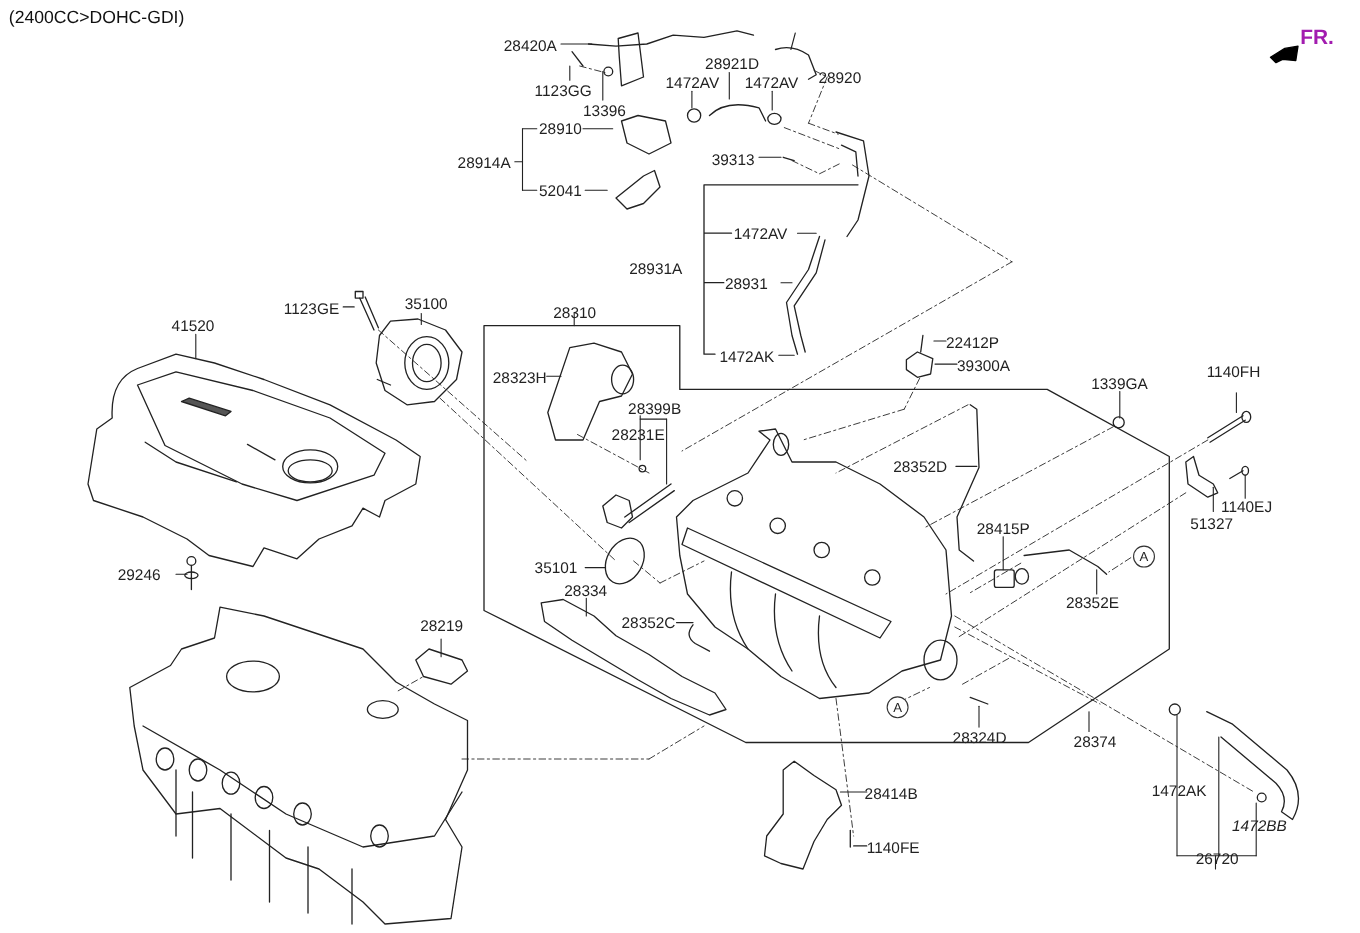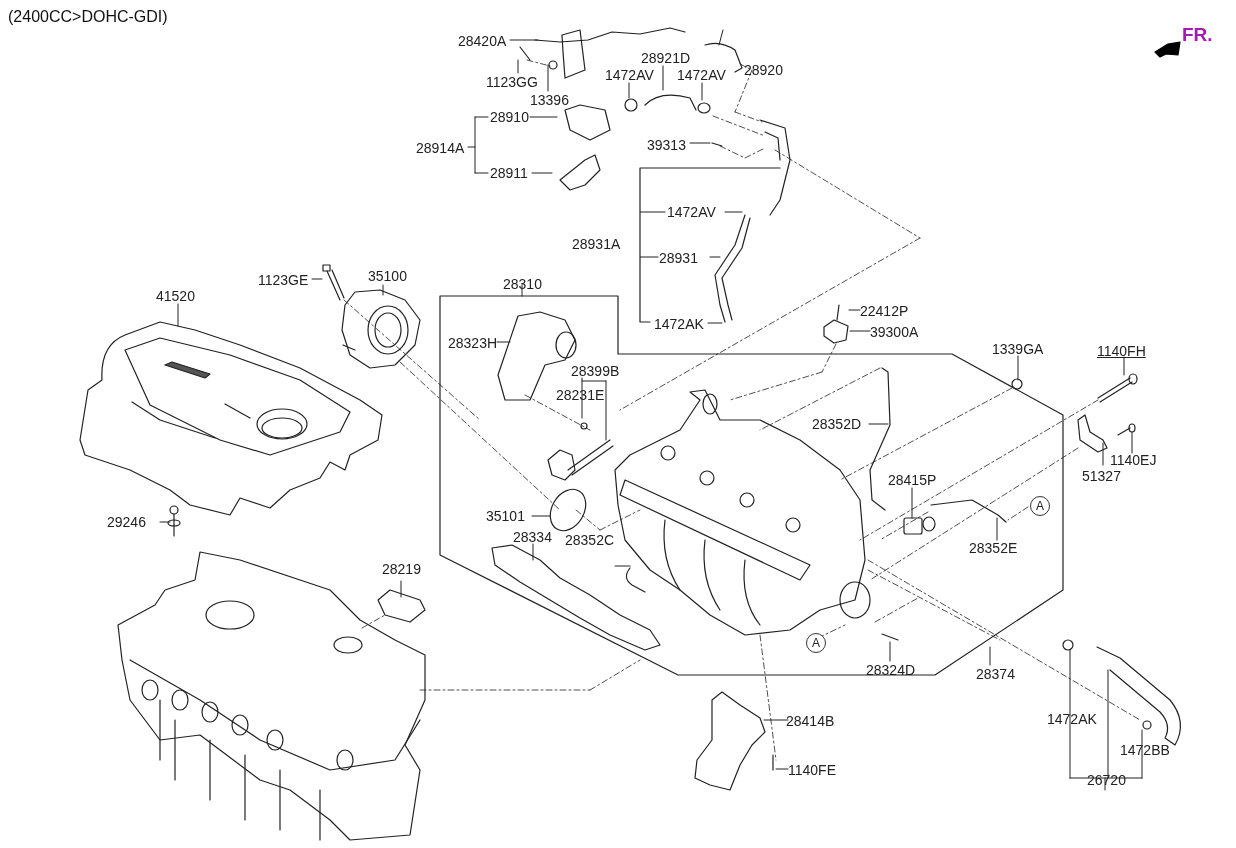--- a/index.html
+++ b/index.html
@@ -247,47 +247,47 @@
 
   <div class="lbl" style="left:458px; top:33px;">28420A</div>
   <div class="lbl" style="left:486px; top:74px;">1123GG</div>
   <div class="lbl" style="left:530px; top:92px;">13396</div>
   <div class="lbl" style="left:744px; top:14px;margin-top:48px;">28920</div>
   <div class="lbl" style="left:641px; top:50px;">28921D</div>
   <div class="lbl" style="left:605px; top:67px;">1472AV</div>
   <div class="lbl" style="left:677px; top:67px;">1472AV</div>
   <div class="lbl" style="left:490px; top:109px;">28910</div>
   <div class="lbl" style="left:416px; top:140px;">28914A</div>
-  <div class="lbl" style="left:490px; top:165px;">28911</div>
+  <div class="lbl" style="left:490px; top:165px;">52041</div>
   <div class="lbl" style="left:647px; top:137px;">39313</div>
   <div class="lbl" style="left:572px; top:236px;">28931A</div>
   <div class="lbl" style="left:667px; top:204px;">1472AV</div>
   <div class="lbl" style="left:659px; top:250px;">28931</div>
   <div class="lbl" style="left:654px; top:316px;">1472AK</div>
   <div class="lbl" style="left:258px; top:272px;">1123GE</div>
   <div class="lbl" style="left:368px; top:268px;">35100</div>
   <div class="lbl" style="left:156px; top:288px;">41520</div>
   <div class="lbl" style="left:503px; top:276px;">28310</div>
   <div class="lbl" style="left:448px; top:335px;">28323H</div>
   <div class="lbl" style="left:571px; top:363px;">28399B</div>
   <div class="lbl" style="left:556px; top:387px;">28231E</div>
   <div class="lbl" style="left:860px; top:303px;">22412P</div>
   <div class="lbl" style="left:870px; top:324px;">39300A</div>
   <div class="lbl" style="left:992px; top:341px;">1339GA</div>
-  <div class="lbl" style="left:1097px; top:343px;text-decoration:underline;">1140FH</div>
+  <div class="lbl" style="left:1097px; top:330px;">1140FH</div>
   <div class="lbl" style="left:812px; top:416px;">28352D</div>
   <div class="lbl" style="left:1110px; top:452px;">1140EJ</div>
   <div class="lbl" style="left:1082px; top:468px;">51327</div>
   <div class="lbl" style="left:888px; top:472px;">28415P</div>
   <div class="lbl" style="left:969px; top:540px;">28352E</div>
   <div class="lbl" style="left:107px; top:514px;">29246</div>
   <div class="lbl" style="left:486px; top:508px;">35101</div>
   <div class="lbl" style="left:513px; top:529px;">28334</div>
-  <div class="lbl" style="left:565px; top:532px;text-align:center;">28352C</div>
+  <div class="lbl" style="left:565px; top:558px;text-align:center;">28352C</div>
   <div class="lbl" style="left:382px; top:561px;">28219</div>
   <div class="lbl" style="left:866px; top:662px;">28324D</div>
   <div class="lbl" style="left:976px; top:666px;">28374</div>
   <div class="lbl" style="left:786px; top:713px;">28414B</div>
   <div class="lbl" style="left:788px; top:762px;">1140FE</div>
   <div class="lbl" style="left:1047px; top:711px;">1472AK</div>
-  <div class="lbl" style="left:1120px; top:742px;">1472BB</div>
+  <div class="lbl" style="left:1120px; top:742px;font-style:italic;">1472BB</div>
   <div class="lbl" style="left:1087px; top:772px;">26720</div>
 </div>
 
 </body></html>

